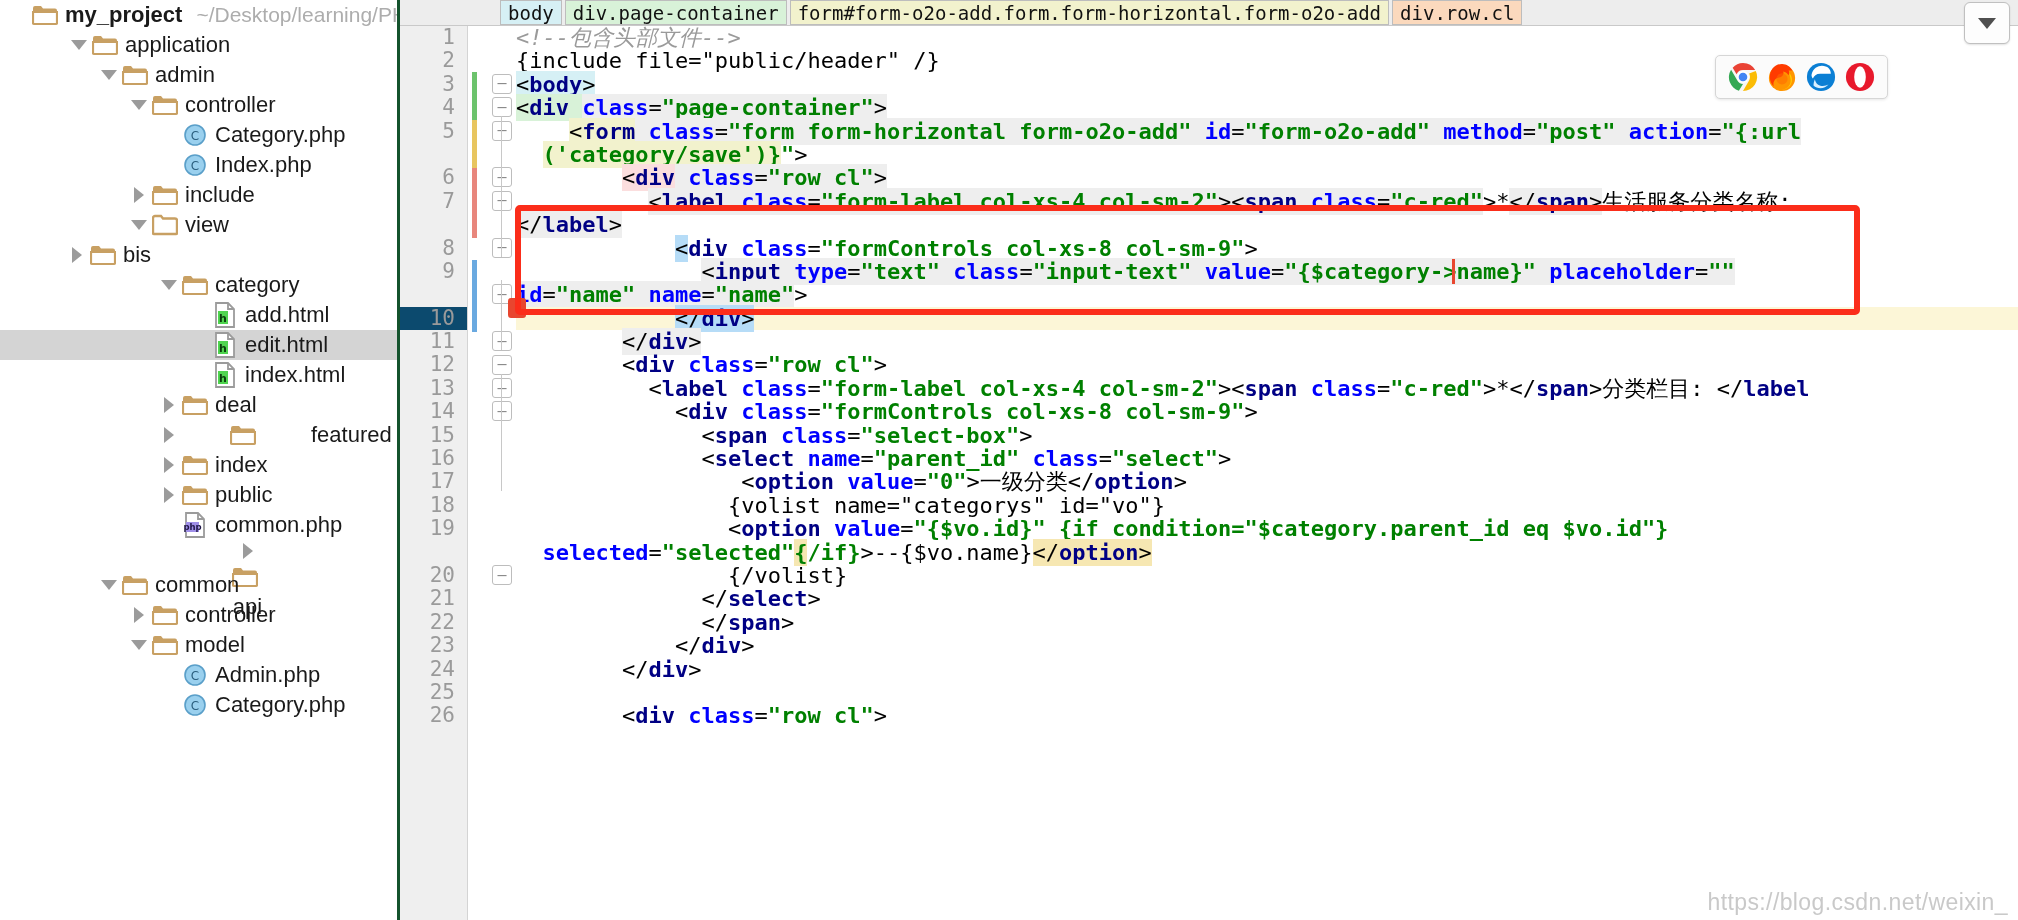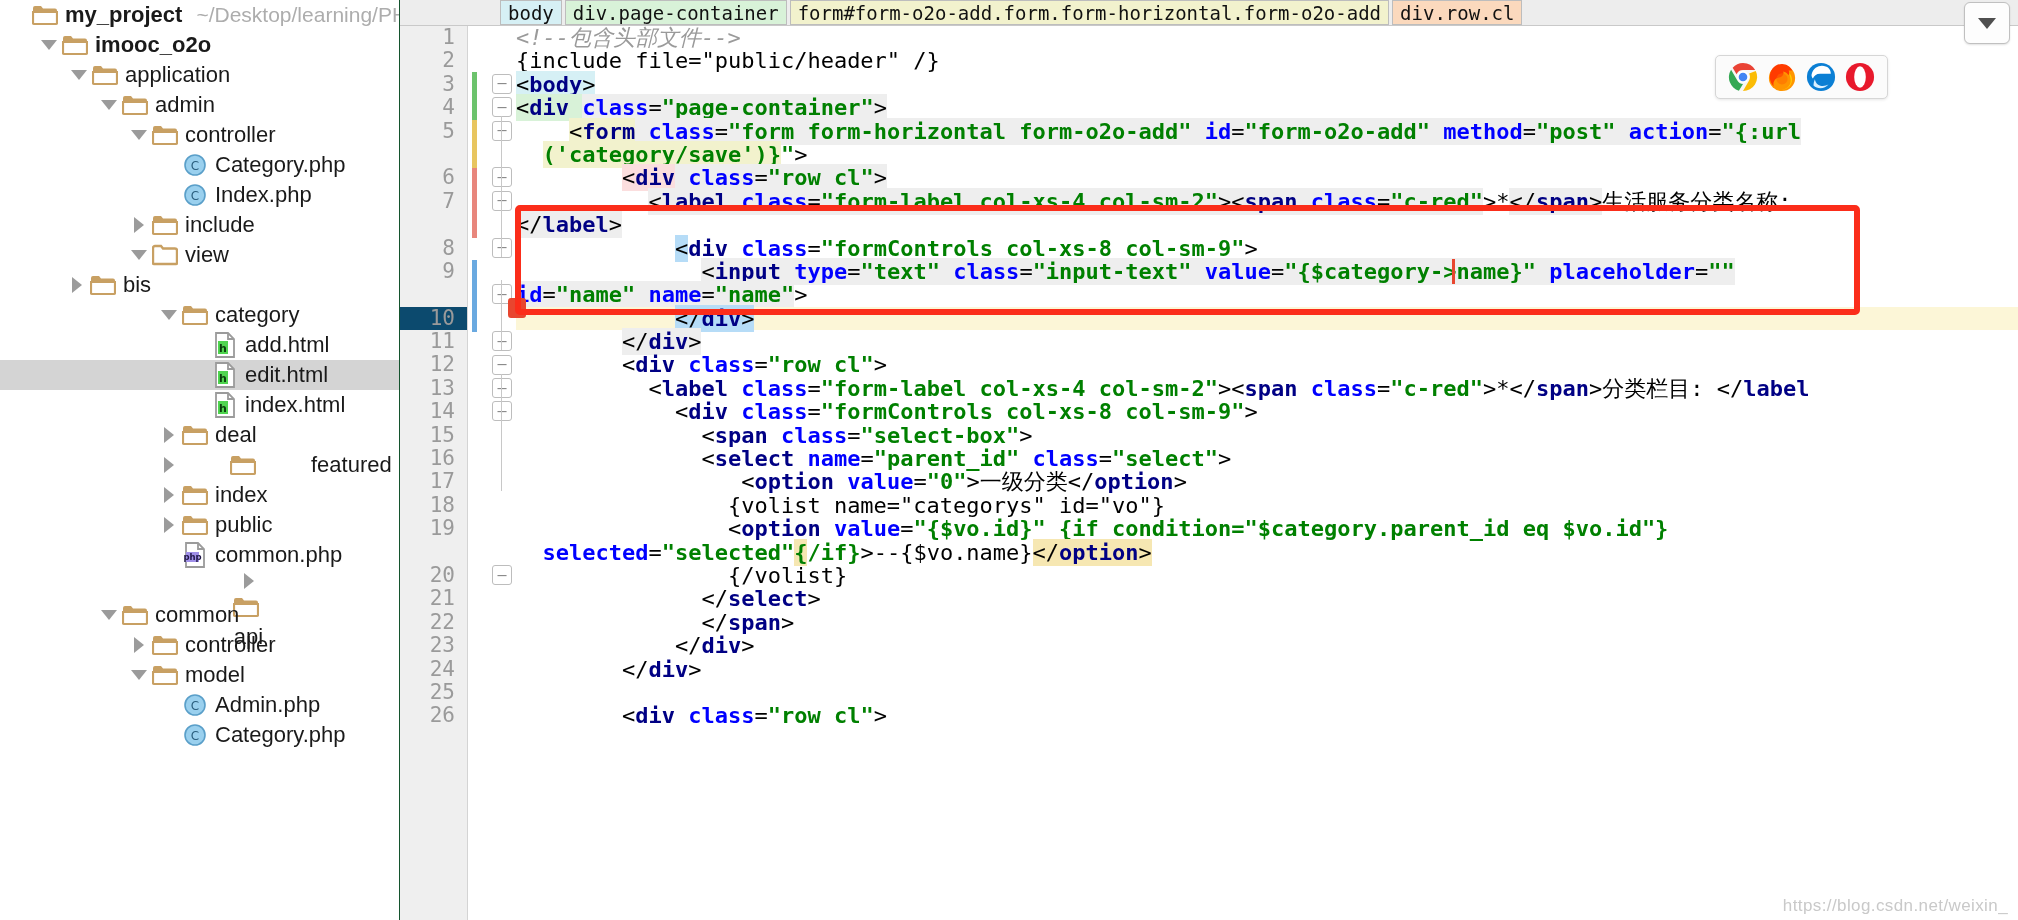--- a/index.html
+++ b/index.html
@@ -8,21 +8,21 @@
     background: #ffffff;
     font-family: "Liberation Sans", sans-serif;
     overflow: hidden;
   }
   .app { position: relative; width: 2018px; height: 920px; display: flex; }
 
   
   .sidebar {
     width: 400px; height: 920px;
     background: #ffffff;
-    border-right: 1px solid #14532d;
+    border-right: 3px solid #14532d;
     position: relative;
     overflow: hidden;
     flex: 0 0 400px;
   }
   .tree-row {
     height: 30px;
     display: flex;
     align-items: center;
     white-space: nowrap;
     font-size: 22px;
@@ -254,21 +254,21 @@
   .caret {
     position: absolute;
     width: 3px;
     background: #e8462f;
     z-index: 11;
   }
 
   .watermark {
     position: absolute;
     right: 10px; bottom: 4px;
-    font-size: 17px;
+    font-size: 23px;
     color: #c9c9c9;
     font-family: "Liberation Sans", sans-serif;
     z-index: 14;
     letter-spacing: 0.4px;
   }
 </style>
 </head>
 <body>
 
 <div class="app">
@@ -278,32 +278,20 @@
         <div class="tree-row root-row" style="padding-left: 8px;">
           <span class="twisty"></span>
           <span class="ico">
             <svg width="26" height="22" viewBox="0 0 26 22">
               <path d="M1 4a2 2 0 0 1 2-2h6l2 2.5h12a2 2 0 0 1 2 2V19a1 1 0 0 1-1 1H2a1 1 0 0 1-1-1z" fill="#c8a063"></path>
               <path d="M1 8h24v11a1 1 0 0 1-1 1H2a1 1 0 0 1-1-1z" fill="#fff" stroke="#c8a063" stroke-width="2.2"></path>
             </svg>
           </span>
           <span class="label-txt">my_project</span>
           <span class="path-hint">~/Desktop/learning/PH</span>
-        </div>
-        <div class="tree-row root-row" style="padding-left: 38px;">
-          <span class="twisty">
-            <span class="tri-down"></span>
-          </span>
-          <span class="ico">
-            <svg width="26" height="22" viewBox="0 0 26 22">
-              <path d="M1 4a2 2 0 0 1 2-2h6l2 2.5h12a2 2 0 0 1 2 2V19a1 1 0 0 1-1 1H2a1 1 0 0 1-1-1z" fill="#c8a063"></path>
-              <path d="M1 8h24v11a1 1 0 0 1-1 1H2a1 1 0 0 1-1-1z" fill="#fff" stroke="#c8a063" stroke-width="2.2"></path>
-            </svg>
-          </span>
-          <span class="label-txt">imooc_o2o</span>
         </div>
         <div class="tree-row" style="padding-left: 68px;">
           <span class="twisty">
             <span class="tri-down"></span>
           </span>
           <span class="ico">
             <svg width="26" height="22" viewBox="0 0 26 22">
               <path d="M1 4a2 2 0 0 1 2-2h6l2 2.5h12a2 2 0 0 1 2 2V19a1 1 0 0 1-1 1H2a1 1 0 0 1-1-1z" fill="#c8a063"></path>
               <path d="M1 8h24v11a1 1 0 0 1-1 1H2a1 1 0 0 1-1-1z" fill="#fff" stroke="#c8a063" stroke-width="2.2"></path>
             </svg>

